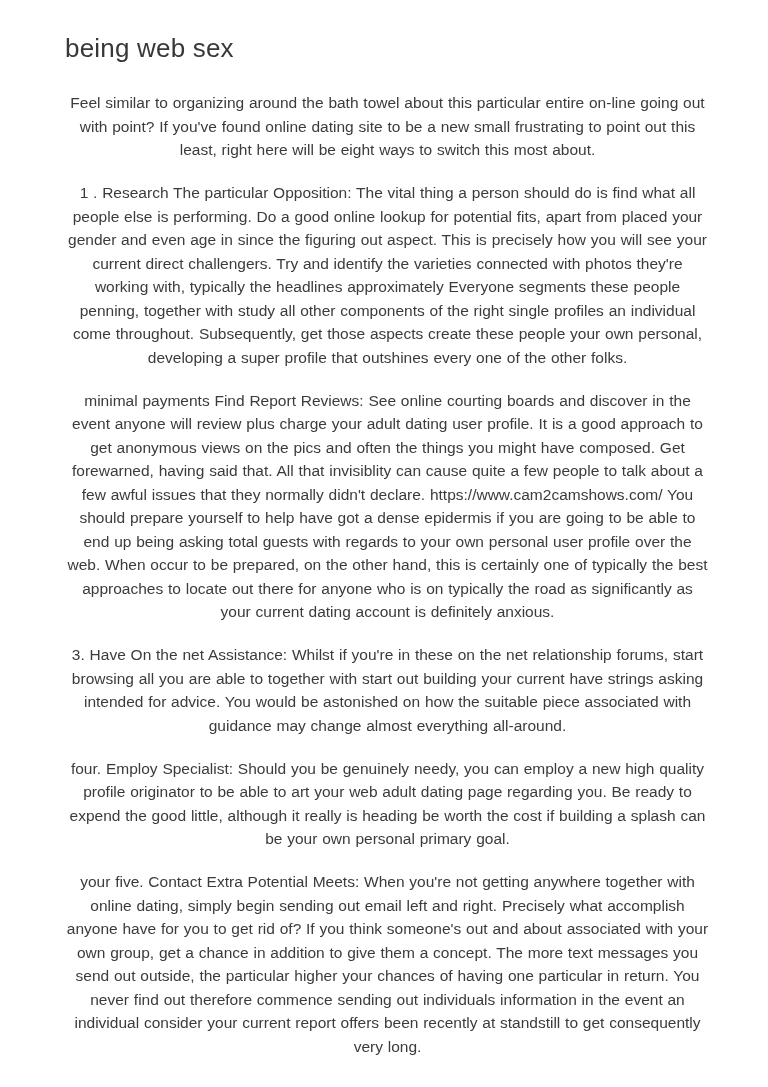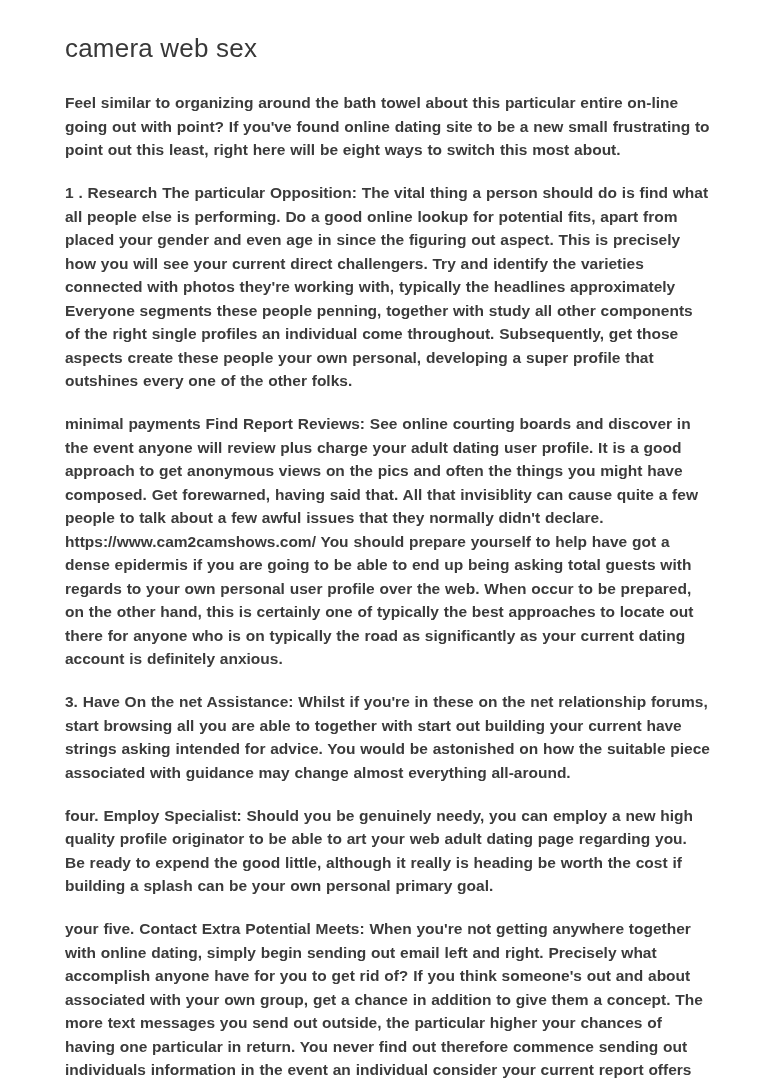--- a/index.html
+++ b/index.html
@@ -23,30 +23,29 @@
     font-weight: 400;
     line-height: 1.2;
     letter-spacing: 0.2px;
     margin: 0 0 27px 0;
     color: #383838;
   }
   .doc-paragraph {
     font-size: 15.5px;
     line-height: 23.5px;
     margin: 0 0 19.5px 0;
-    text-align: left;
+    text-align: center;
     word-spacing: 0.5px;
-    font-weight: bold;
   }
 </style>
 </head>
 <body>
 
 <div class="page">
-  <h1 class="doc-title">camera web sex</h1>
+  <h1 class="doc-title">being web sex</h1>
 
   <p class="doc-paragraph">Feel similar to organizing around the bath towel about this particular entire on-line going out with point? If you've found online dating site to be a new small frustrating to point out this least, right here will be eight ways to switch this most about.</p>
 
   <p class="doc-paragraph">1 . Research The particular Opposition: The vital thing a person should do is find what all people else is performing. Do a good online lookup for potential fits, apart from placed your gender and even age in since the figuring out aspect. This is precisely how you will see your current direct challengers. Try and identify the varieties connected with photos they're working with, typically the headlines approximately Everyone segments these people penning, together with study all other components of the right single profiles an individual come throughout. Subsequently, get those aspects create these people your own personal, developing a super profile that outshines every one of the other folks.</p>
 
   <p class="doc-paragraph">minimal payments Find Report Reviews: See online courting boards and discover in the event anyone will review plus charge your adult dating user profile. It is a good approach to get anonymous views on the pics and often the things you might have composed. Get forewarned, having said that. All that invisiblity can cause quite a few people to talk about a few awful issues that they normally didn't declare. https://www.cam2camshows.com/ You should prepare yourself to help have got a dense epidermis if you are going to be able to end up being asking total guests with regards to your own personal user profile over the web. When occur to be prepared, on the other hand, this is certainly one of typically the best approaches to locate out there for anyone who is on typically the road as significantly as your current dating account is definitely anxious.</p>
 
   <p class="doc-paragraph">3. Have On the net Assistance: Whilst if you're in these on the net relationship forums, start browsing all you are able to together with start out building your current have strings asking intended for advice. You would be astonished on how the suitable piece associated with guidance may change almost everything all-around.</p>
 
   <p class="doc-paragraph">four. Employ Specialist: Should you be genuinely needy, you can employ a new high quality profile originator to be able to art your web adult dating page regarding you. Be ready to expend the good little, although it really is heading be worth the cost if building a splash can be your own personal primary goal.</p>

